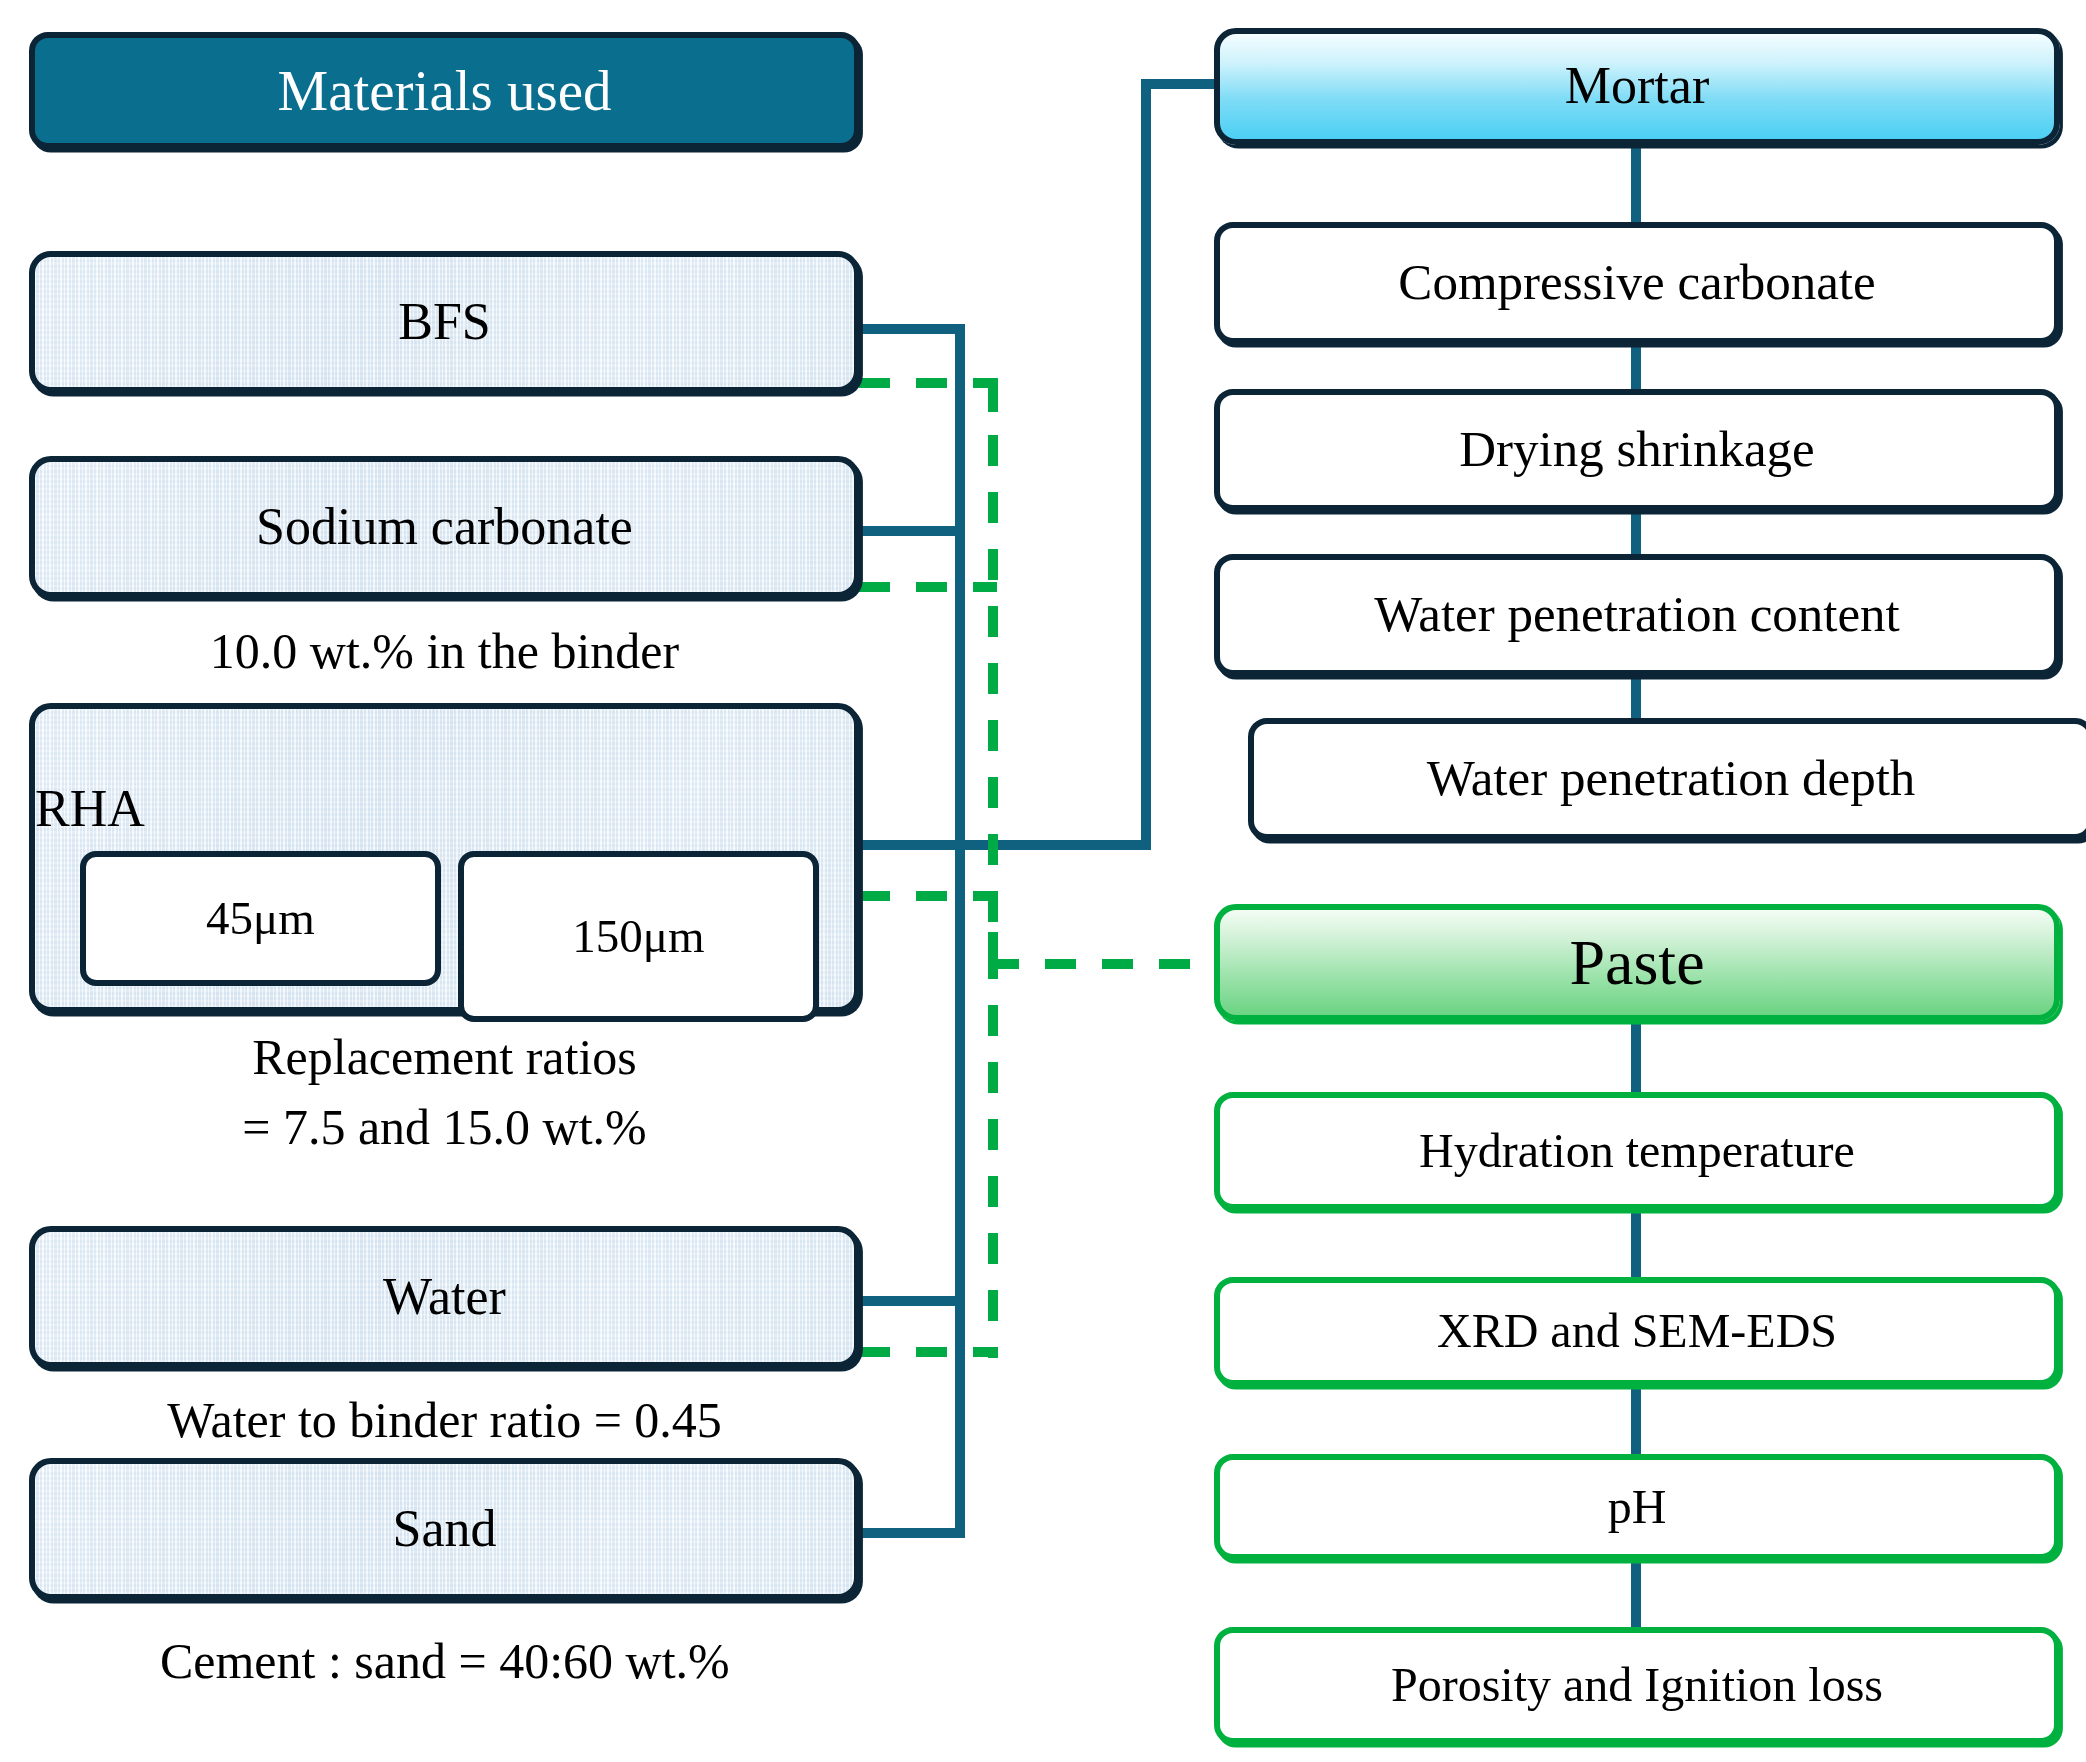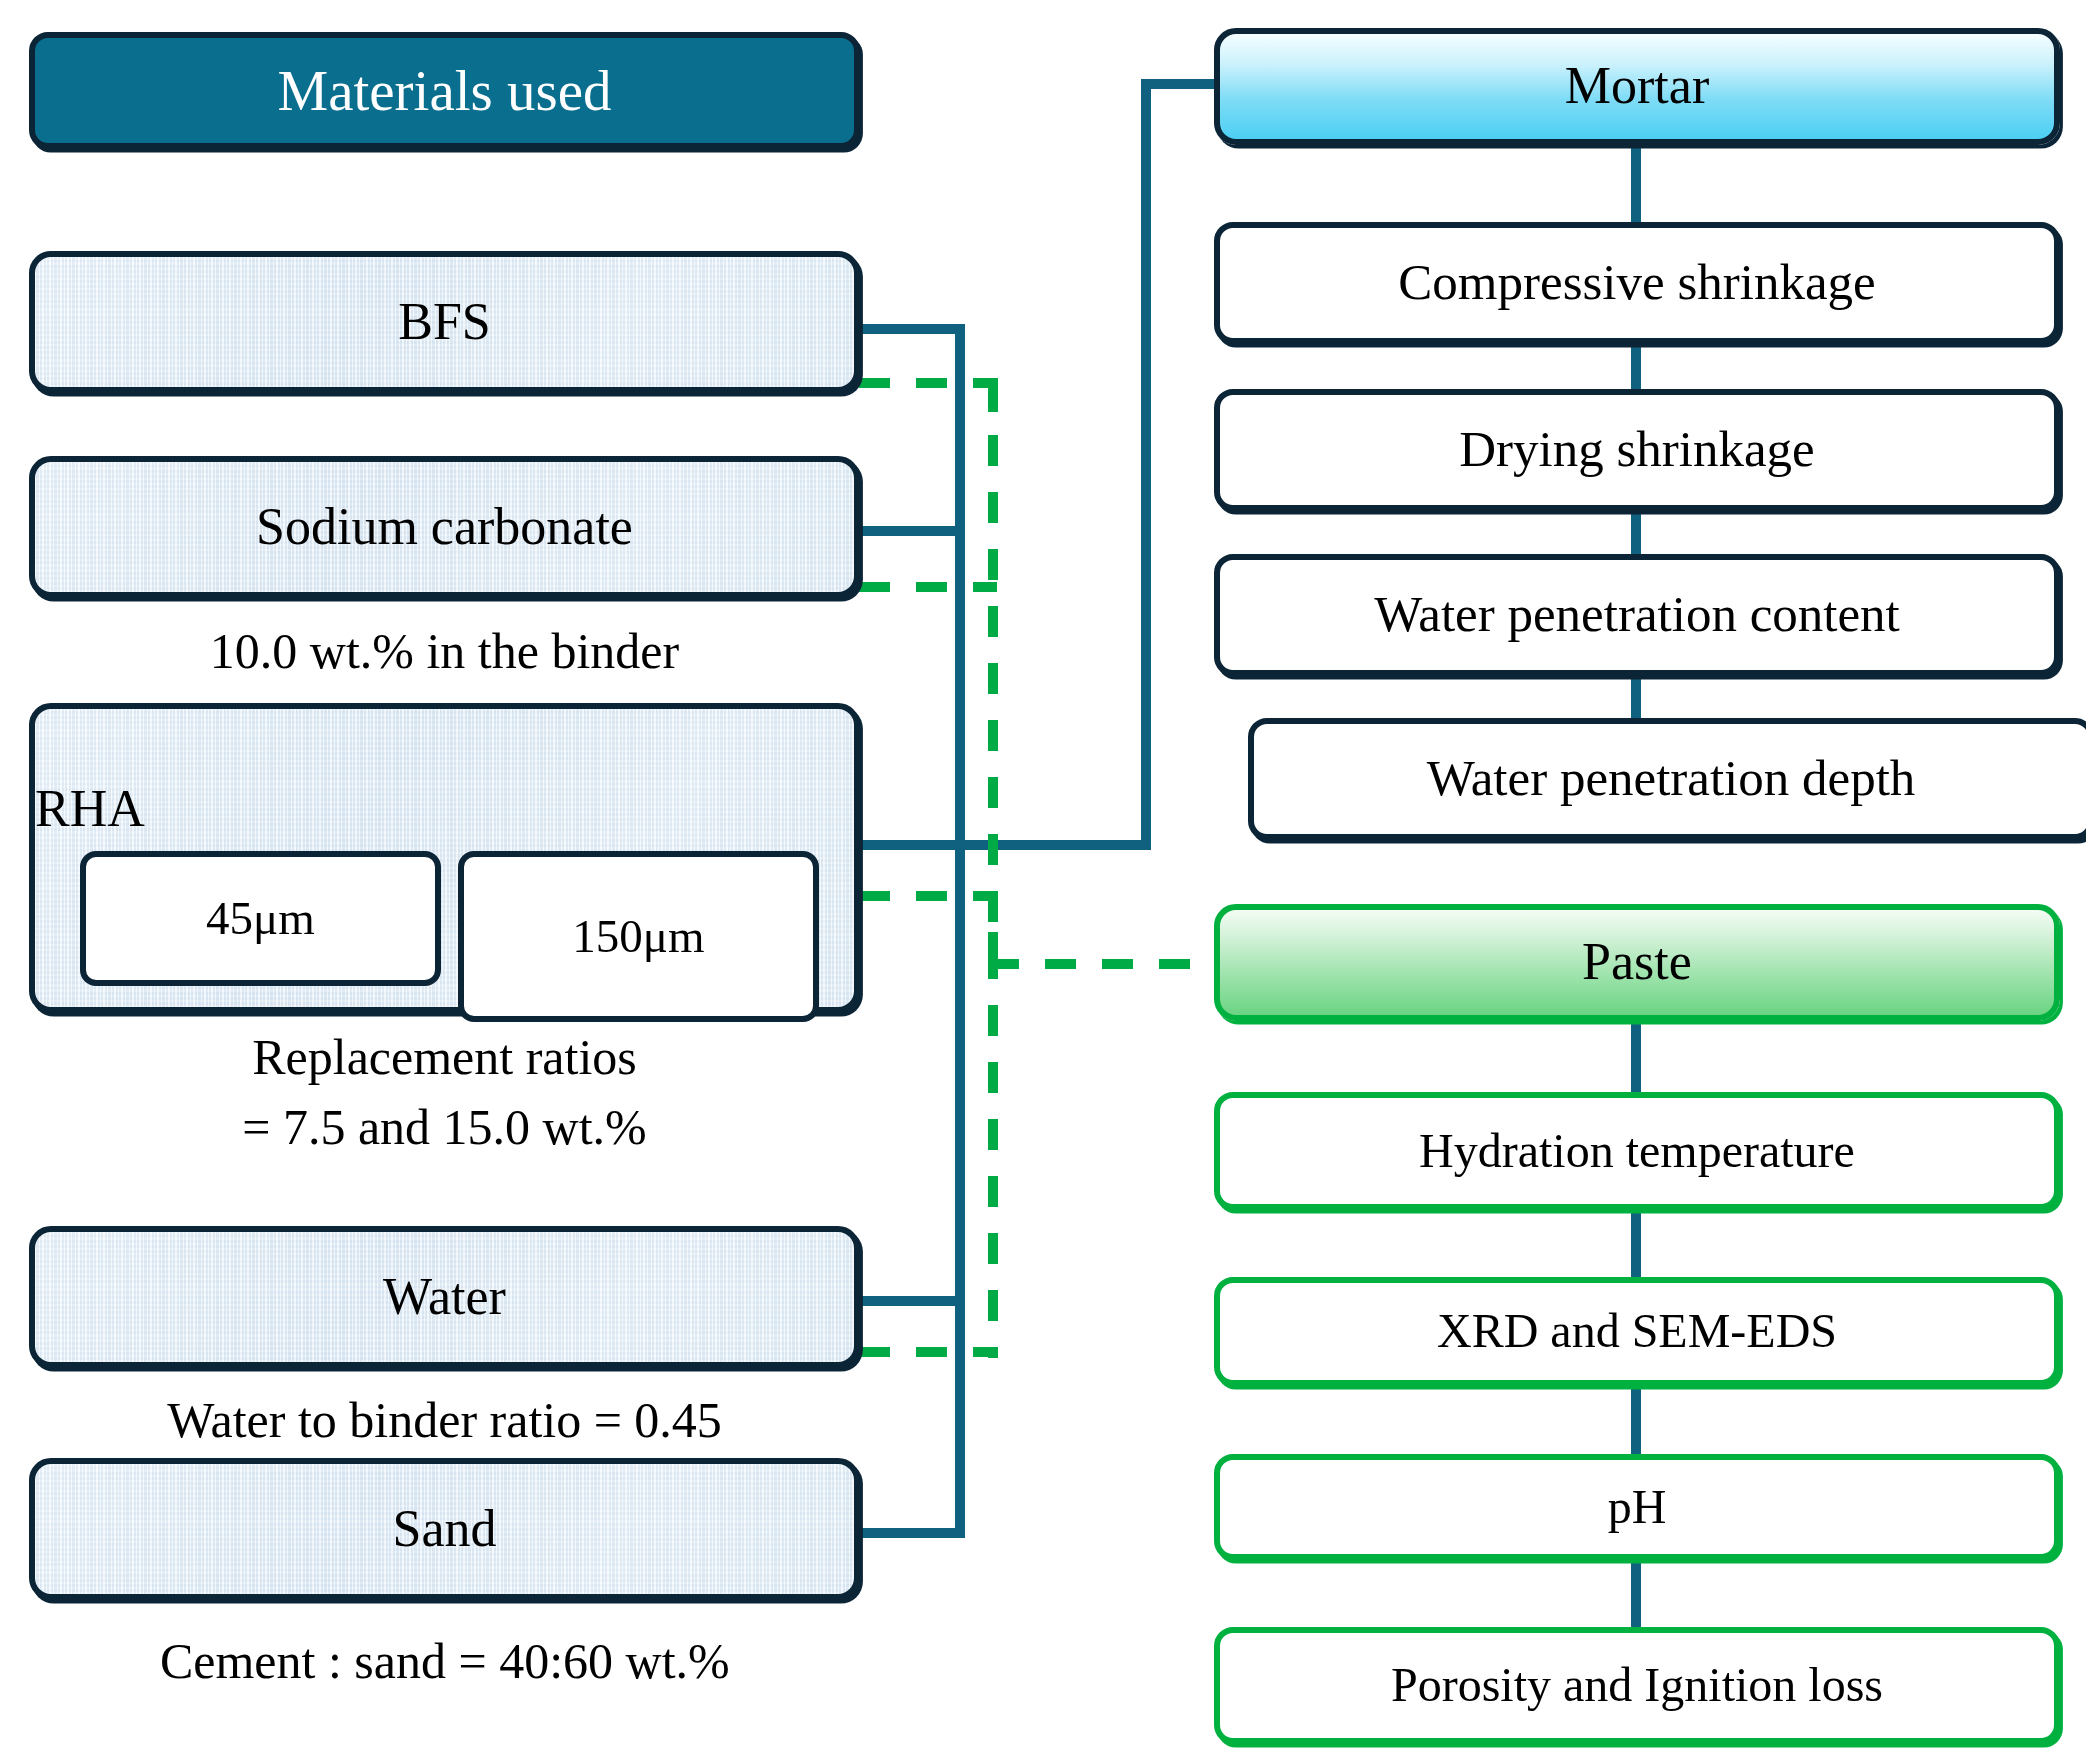--- a/index.html
+++ b/index.html
@@ -84,21 +84,21 @@
     border-radius: 22px;
     font-size: 52px;
     background: linear-gradient(180deg, #f4fdff 0%, #cdf2fc 28%, #7fdcf6 62%, #4ccff4 100%);
     box-shadow: 2.9px 3.6px 0 #0b2436;
   }
 
   
   .box-paste {
     border: 6.6px solid #00b140;
     border-radius: 22px;
-    font-size: 52px;
+    font-size: 64px;
     background: linear-gradient(180deg, #f3fcf4 0%, #d4f2d9 25%, #9ee3ac 62%, #6bd483 100%);
     box-shadow: 2.9px 3.6px 0 #00b140;
   }
 
   
   .box-test-mortar {
     background: #ffffff;
     border: 6.6px solid #0b2436;
     border-radius: 19px;
     font-size: 51px;
@@ -216,21 +216,21 @@
   <div class="box box-material" style="left:29px; top:1226px; width:831px; height:142px;">Water</div>
 
   <div class="caption" style="left:14.6px; top:1392px; width:860px;">Water to binder ratio = 0.45</div>
 
   <div class="box box-material" style="left:29px; top:1458px; width:831px; height:142px;">Sand</div>
 
   <div class="caption" style="left:7.3px; top:1633px; width:875px;">Cement : sand = 40:60 wt.%</div>
 
   <div class="box box-mortar" style="left:1214px; top:28px; width:846px; height:117px;">Mortar</div>
 
-  <div class="box box-test-mortar" style="left:1214px; top:222px; width:846px; height:122px;">Compressive shrinkage</div>
+  <div class="box box-test-mortar" style="left:1214px; top:222px; width:846px; height:122px;">Compressive carbonate</div>
 
   <div class="box box-test-mortar" style="left:1214px; top:389px; width:846px; height:122px;">Drying shrinkage</div>
 
   <div class="box box-test-mortar" style="left:1214px; top:554px; width:846px; height:122px;">Water penetration content</div>
 
   <div class="box box-test-mortar" style="left:1248px; top:718px; width:846px; height:122px;">Water penetration depth</div>
 
   <div class="box box-paste" style="left:1214px; top:904px; width:846px; height:117px;">Paste</div>
 
   <div class="box box-test-paste" style="left:1214px; top:1092px; width:846px; height:118px;">Hydration temperature</div>

